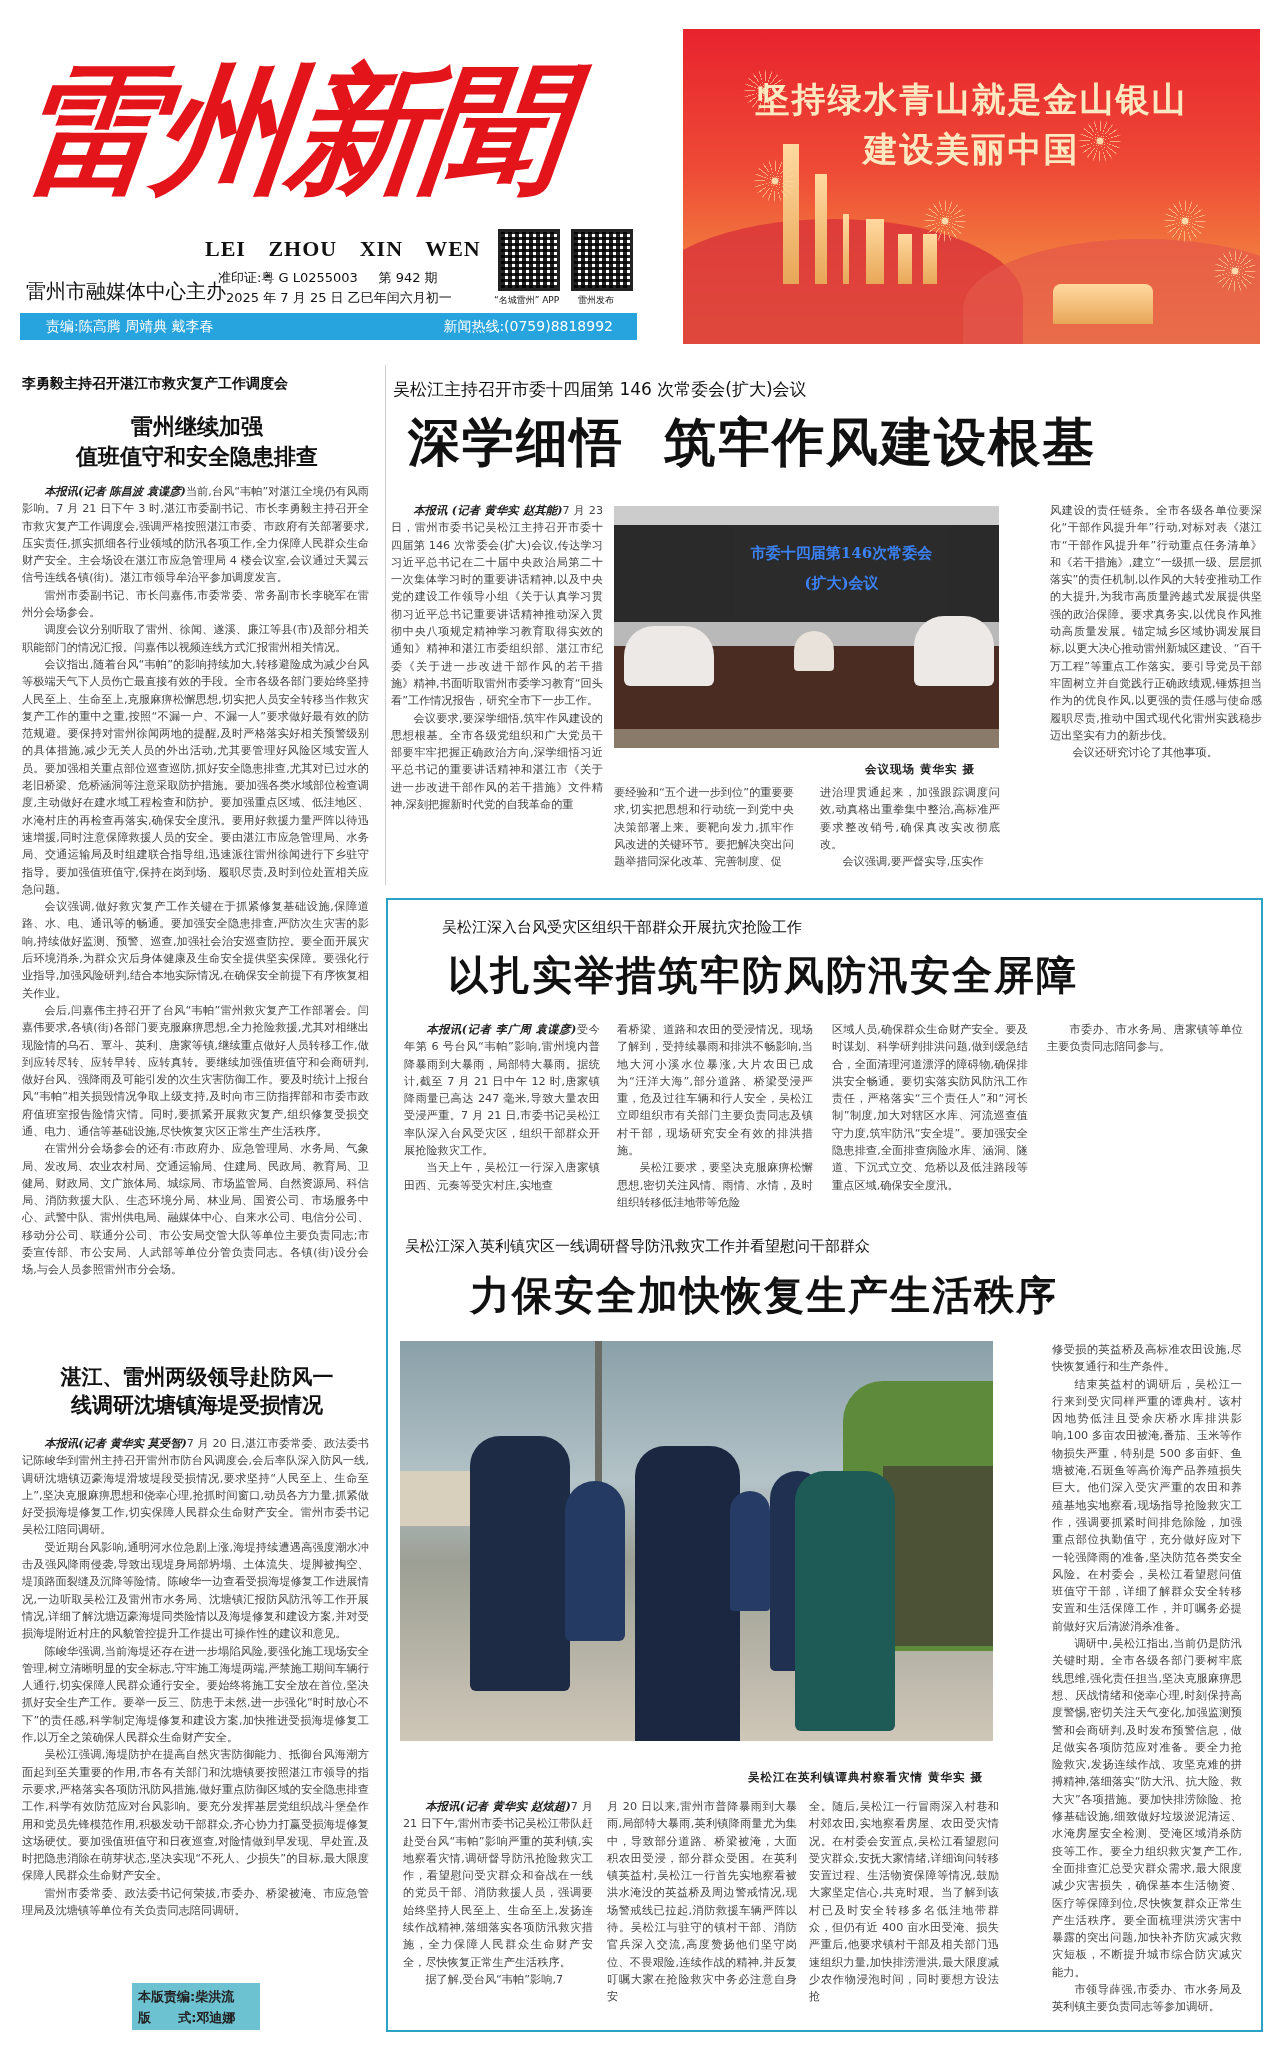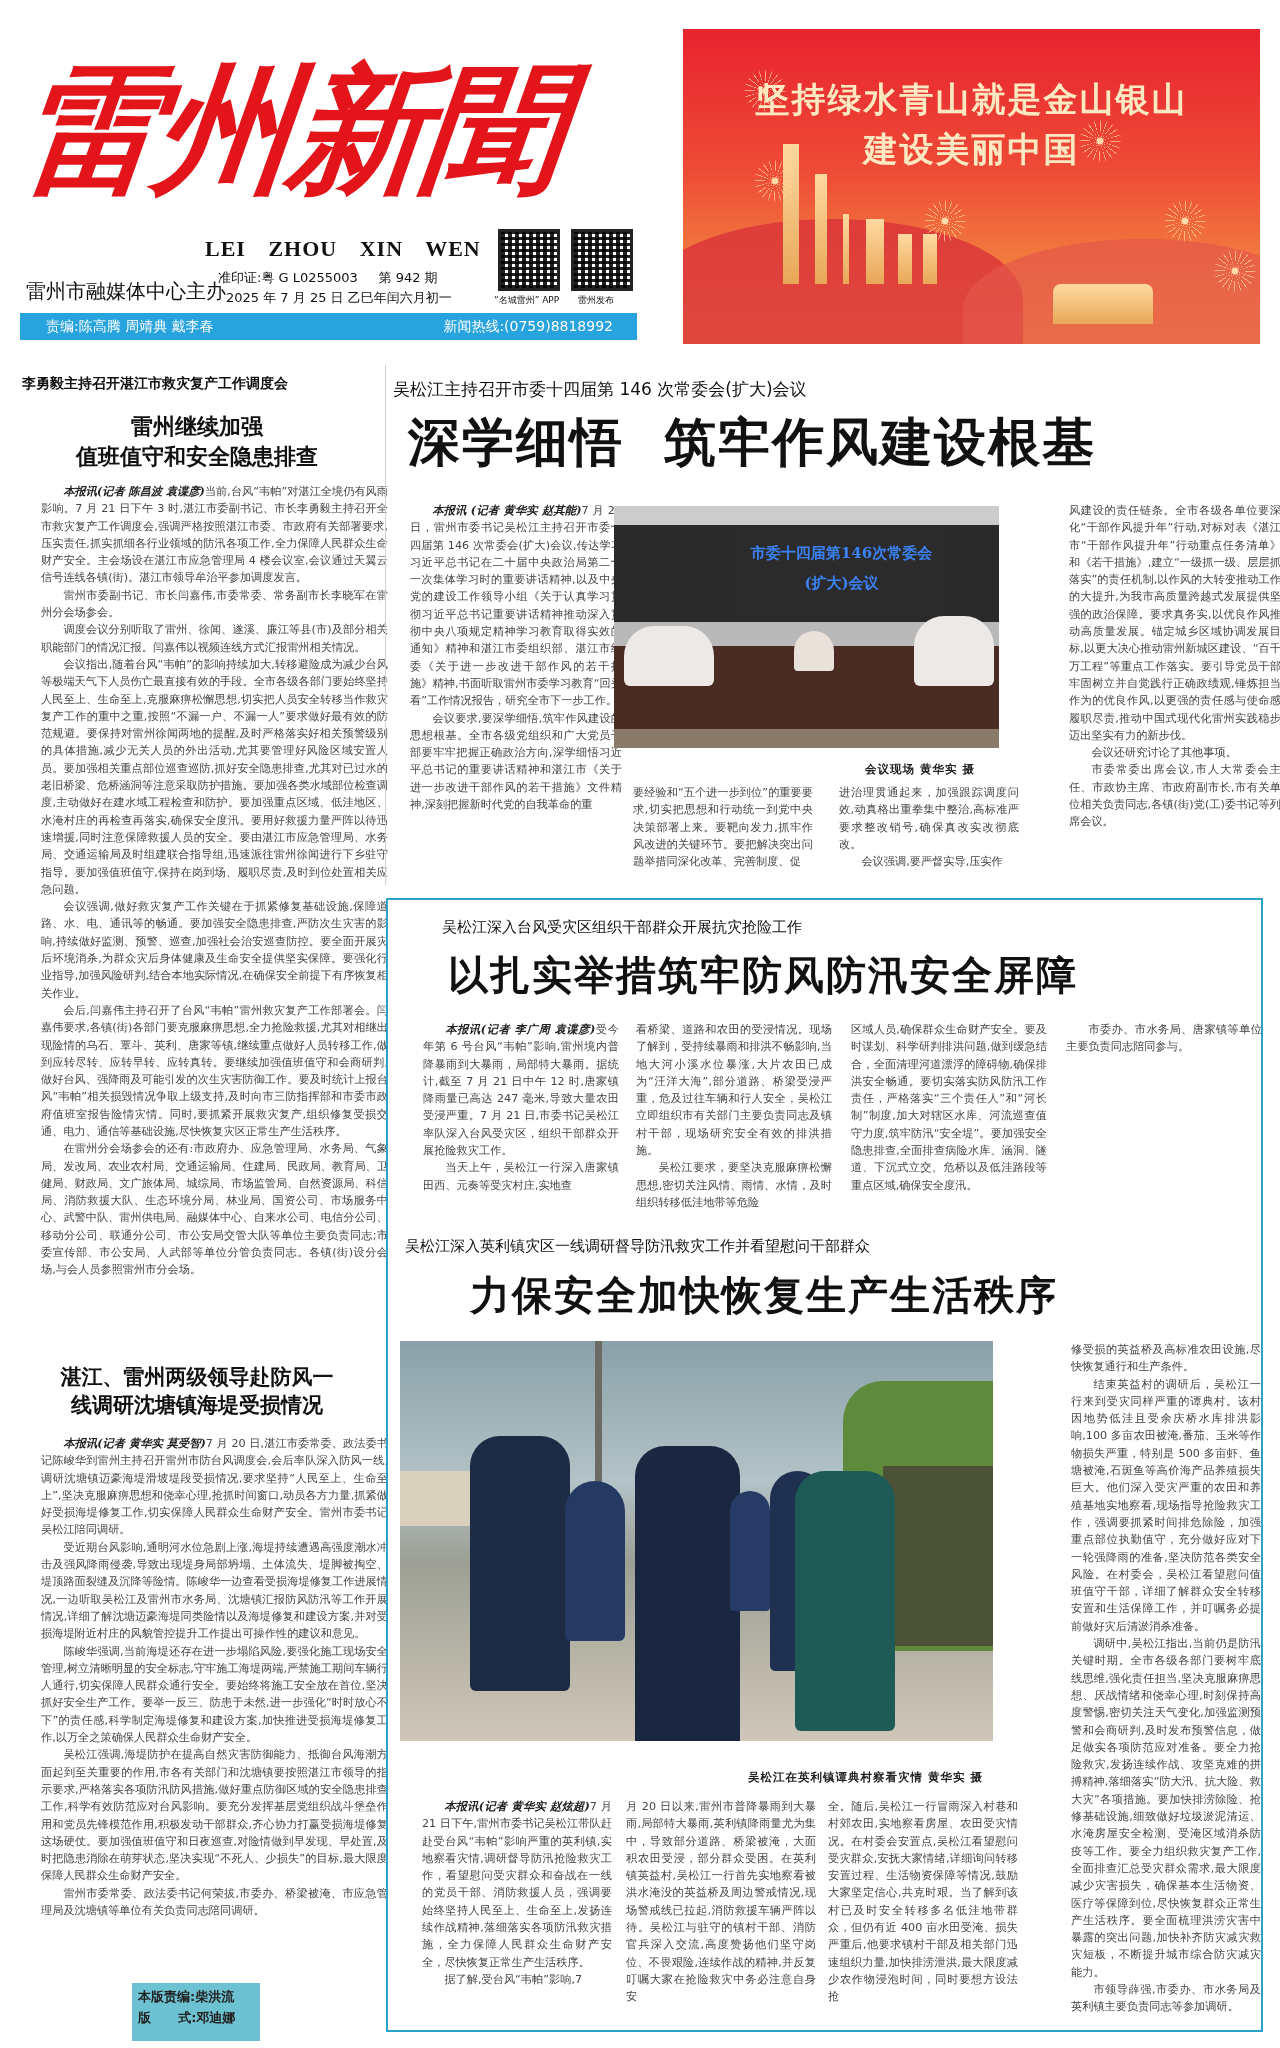--- a/index.html
+++ b/index.html
@@ -26,32 +26,32 @@
   .banner-line2 { position:absolute; top: 98px; left: 0; width: 100%; text-align: center; color: #fde9c1; font-weight: bold; font-size: 34px; letter-spacing: 2px; }
   .hill { position:absolute; border-radius: 50% 50% 0 0; }
   .tower { position:absolute; bottom: 60px; background: linear-gradient(#ffd9a0,#e8a758); }
   .firework { position:absolute; width: 44px; height: 44px; border-radius: 50%; background: radial-gradient(circle, rgba(255,230,180,.9) 0 3px, transparent 4px), repeating-conic-gradient(rgba(255,215,160,.7) 0 3deg, transparent 3deg 18deg); -webkit-mask: radial-gradient(circle, #000 60%, transparent 70%); }
 
   
   .kicker { font-size: 15px; color: #111; }
   .kicker.serif { font-family: "DejaVu Serif", serif; font-weight: bold; font-size: 14px; }
   .headline-xl { font-family: "DejaVu Serif", serif; font-weight: bold; color: #111; letter-spacing: 2px; }
   .headline-sans { font-weight: bold; color: #111; text-align: center; line-height: 1.35; }
-  .body { font-size: 11.2px; line-height: 17.3px; color: #444; text-align: justify; margin-left: 19px; }
+  .body { font-size: 11.2px; line-height: 17.3px; color: #444; text-align: justify; }
   .body p { text-indent: 2em; }
   .byline { font-family: "DejaVu Serif", serif; font-style: italic; font-weight: bold; color: #222; }
   .caption { font-family: "DejaVu Serif", serif; font-size: 11.5px; color: #222; font-weight: bold; letter-spacing: 1px; }
   .col { position: absolute; }
 
   .box { left: 386px; top: 898px; width: 877px; height: 1134px; border: 2px solid #2aa3c7; }
   .photo1 { left: 614px; top: 506px; width: 385px; height: 242px; background: linear-gradient(180deg, #ccc 0 8%, #2a2a2a 8% 48%, #b9b9b9 48% 58%, #4a2c22 58% 92%, #8a7a6a 92%); overflow:hidden; }
   .photo1 .screen { position:absolute; left: 120px; top: 20px; width: 215px; height: 90px; background: #2b2b2b; color: #3b82f6; font-family: "DejaVu Serif", serif; font-weight: bold; text-align: center; font-size: 15px; line-height: 30px; padding-top: 12px; }
   .photo2 { left: 400px; top: 1341px; width: 593px; height: 400px; background: linear-gradient(180deg, #8aa0a8 0%, #b3c3c8 35%, #9c9f94 55%, #cfc7b8 100%); overflow:hidden; }
   .person { position:absolute; border-radius: 30px 30px 6px 6px; }
-  .footer-credit { left: 132px; top: 1983px; width: 128px; height: 58px; background: #6dc2d1; color: #222; font-size: 13px; font-weight: bold; line-height: 21px; padding: 3px 6px; }
+  .footer-credit { left: 132px; top: 1983px; width: 128px; height: 47px; background: #6dc2d1; color: #222; font-size: 13px; font-weight: bold; line-height: 21px; padding: 3px 6px; }
   .vrule { position:absolute; width: 1px; background: #cfcfcf; }
 </style>
 </head>
 <body>
 
 <div class="abs masthead-logo">雷州新聞</div>
 <div class="abs pinyin">LEI ZHOU XIN WEN</div>
 <div class="abs publisher">雷州市融媒体中心主办</div>
 <div class="abs license">
   <div><span>准印证:粤 G  L0255003</span>&nbsp;&nbsp;&nbsp;&nbsp;&nbsp;<span>第 942 期</span></div>
@@ -139,21 +139,20 @@
 <div class="col body" style="left:614px;top:784px;width:180px;">
   <p style="text-indent:0">要经验和“五个进一步到位”的重要要求,切实把思想和行动统一到党中央决策部署上来。要靶向发力,抓牢作风改进的关键环节。要把解决突出问题举措同深化改革、完善制度、促</p>
 </div>
 <div class="col body" style="left:820px;top:784px;width:180px;">
   <p style="text-indent:0">进治理贯通起来，加强跟踪调度问效,动真格出重拳集中整治,高标准严要求整改销号,确保真改实改彻底改。</p>
   <p>会议强调,要严督实导,压实作</p>
 </div>
 <div class="col body" style="left:1050px;top:502px;width:212px;">
   <p style="text-indent:0">风建设的责任链条。全市各级各单位要深化“干部作风提升年”行动,对标对表《湛江市“干部作风提升年”行动重点任务清单》和《若干措施》,建立“一级抓一级、层层抓落实”的责任机制,以作风的大转变推动工作的大提升,为我市高质量跨越式发展提供坚强的政治保障。要求真务实,以优良作风推动高质量发展。锚定城乡区域协调发展目标,以更大决心推动雷州新城区建设、“百千万工程”等重点工作落实。要引导党员干部牢固树立并自觉践行正确政绩观,锤炼担当作为的优良作风,以更强的责任感与使命感履职尽责,推动中国式现代化雷州实践稳步迈出坚实有力的新步伐。</p>
   <p>会议还研究讨论了其他事项。</p>
-  <p>市委常委出席会议,市人大常委会主任、市政协主席、市政府副市长,市有关单位相关负责同志,各镇(街)党(工)委书记等列席会议。</p>
 </div>
 
 <div class="abs box"></div>
 
 <div class="abs kicker" style="left:405px;top:918px;font-size:15px;margin-left:37px;">吴松江深入台风受灾区组织干部群众开展抗灾抢险工作</div>
 <div class="abs headline-xl" style="left:448px;top:948px;font-size:40px;">以扎实举措筑牢防风防汛安全屏障</div>
 
 <div class="col body" style="left:404px;top:1021px;width:196px;">
   <p><span class="byline">本报讯(记者 李广周 袁谍彦)</span><span>受今年第 6 号台风“韦帕”影响,雷州境内普降暴雨到大暴雨，局部特大暴雨。据统计,截至 7 月 21 日中午 12 时,唐家镇降雨量已高达 247 毫米,导致大量农田受浸严重。7 月 21 日,市委书记吴松江率队深入台风受灾区，组织干部群众开展抢险救灾工作。</span></p>
   <p>当天上午，吴松江一行深入唐家镇田西、元奏等受灾村庄,实地查</p>

